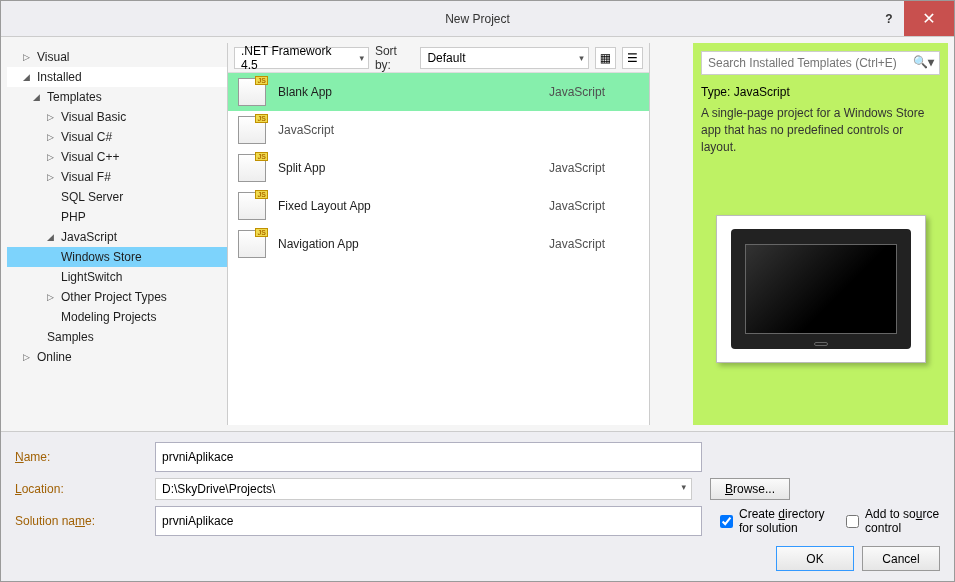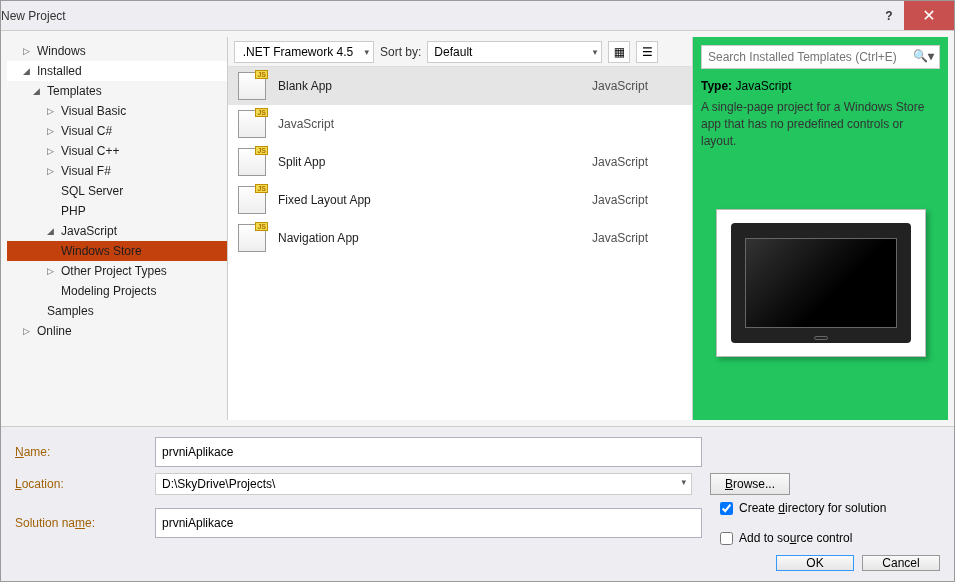--- a/index.html
+++ b/index.html
@@ -1,89 +1,89 @@
 <!DOCTYPE html>
 <html><head>
 <meta charset="utf-8">
 <style>
 * { box-sizing: border-box; margin: 0; padding: 0; font-family: "Segoe UI", sans-serif; font-size: 12px; }
 body { background: #fff; width: 955px; height: 582px; overflow: hidden; border: 1px solid #9a9a9a; display: flex; flex-direction: column; }
-.titlebar { height: 30px; background: #eeeef2; display: flex; align-items: center; position: relative; border-bottom: 1px solid #ccc; }
+.titlebar { height: 36px; background: #eeeef2; display: flex; align-items: center; justify-content: center; position: relative; border-bottom: 1px solid #ccc; }
 .titlebar .title { color: #333; }
 .titlebar .controls { position: absolute; right: 0; top: 0; display: flex; height: 100%; }
 .titlebar .help { width: 30px; display: flex; align-items: center; justify-content: center; color: #333; font-weight: bold; }
 .titlebar .close { width: 50px; background: #c8504e; color: #fff; display: flex; align-items: center; justify-content: center; font-size: 16px; }
 .main { flex: 1; display: flex; background: #f5f5f5; padding: 6px; gap: 0; }
 .sidebar { width: 220px; background: #f5f5f5; padding: 4px 0; }
 .sidebar .cat { padding: 3px 6px 3px 16px; display: flex; align-items: center; gap: 4px; cursor: pointer; color: #1e1e1e; }
 .sidebar .cat .tri { width: 10px; display: inline-block; font-size: 9px; color: #606060; }
 .sidebar .cat.sel { background: #fff; }
 .sidebar .cat.top { font-weight: normal; }
 .sidebar .indent1 { padding-left: 26px; }
 .sidebar .indent2 { padding-left: 40px; }
 .sidebar .indent3 { padding-left: 54px; }
-.sidebar .leaf-sel { background: #c2410c; }
+.sidebar .leaf-sel { background: #7dd3fc; }
 .center { flex: 1; background: #fff; display: flex; flex-direction: column; border-left: 1px solid #ccc; border-right: 1px solid #ccc; }
 .toolbar { height: 30px; display: flex; align-items: center; padding: 0 6px; gap: 6px; background: #f5f5f5; border-bottom: 1px solid #ddd; }
 .toolbar .combo { border: 1px solid #ccc; background: #fff; height: 22px; padding: 0 18px 0 6px; display: flex; align-items: center; position: relative; }
 .toolbar .combo::after { content: "▾"; position: absolute; right: 4px; font-size: 9px; color: #555; }
-.toolbar .fw { width: 140px; justify-content: center; }
+.toolbar .fw { width: 140px; }
 .toolbar .sort { width: 175px; }
 .toolbar .label { color: #333; }
 .toolbar .viewbtn { width: 22px; height: 22px; border: 1px solid #ccc; background: #fff; display: flex; align-items: center; justify-content: center; font-size: 12px; }
 .templates { flex: 1; overflow: auto; }
 .tmpl { display: flex; align-items: center; height: 38px; padding: 0 10px; gap: 12px; cursor: pointer; }
-.tmpl.selected { background: #e5e5e5; }
+.tmpl.selected { background: #86efac; }
 .tmpl .icon { width: 28px; height: 28px; background: linear-gradient(#fff,#eee); border: 1px solid #999; position: relative; }
 .tmpl .icon .js { position: absolute; top: -3px; right: -3px; background: #f0db4f; color: #b07000; font-size: 7px; font-weight: bold; padding: 0 1px; border: 1px solid #c09000; }
 .tmpl .name { flex: 1; color: #1e1e1e; }
 .tmpl .lang { color: #505050; width: 90px; }
-.rightpane { width: 255px; background: #22c55e; padding: 8px; display: flex; flex-direction: column; }
+.rightpane { width: 255px; background: #bef264; padding: 8px; display: flex; flex-direction: column; margin-left: 43px; }
 .searchbox { position: relative; margin-bottom: 10px; }
 .searchbox input { width: 100%; height: 24px; border: 1px solid #ccc; padding: 0 24px 0 6px; background: #fff; color: #888; }
 .searchbox .sicon { position: absolute; right: 6px; top: 4px; color: #555; font-weight: bold; }
 .typelabel { margin-bottom: 6px; }
-.typelabel b { font-weight: bold; }
+.typelabel b { font-weight: normal; }
 .desc { color: #333; line-height: 1.4; margin-bottom: 20px; }
 .preview { margin-top: 40px; width: 210px; height: 148px; background: #fff; border: 1px solid #bbb; box-shadow: 3px 3px 5px rgba(0,0,0,0.25); padding: 10px; display: flex; align-items: center; justify-content: center; align-self: center; }
 .preview .tablet { width: 180px; height: 120px; background: #222; border-radius: 4px; padding: 10px 14px; display: flex; align-items: center; justify-content: center; position: relative; }
 .preview .tablet .screen { width: 100%; height: 90px; background: linear-gradient(135deg,#333 0%,#000 60%); border: 1px solid #666; }
 .preview .tablet .homebtn { position: absolute; bottom: 3px; left: 50%; transform: translateX(-50%); width: 14px; height: 4px; border: 1px solid #666; border-radius: 2px; }
 .bottom { background: #eeeef2; border-top: 1px solid #ccc; padding: 10px 14px; }
 .formrow { display: flex; align-items: center; margin-bottom: 6px; gap: 10px; }
 .formrow .flabel { width: 130px; color: #a16207; }
 .formrow input[type=text] { flex: 1; height: 30px; border: 1px solid #b0b0c0; padding: 0 6px; background: #fff; }
 .formrow .locwrap { flex: 1; position: relative; }
 .formrow .locwrap input { width: 100%; height: 22px; border: 1px solid #ccc; padding: 0 18px 0 6px; }
 .formrow .locwrap::after { content: "▾"; position: absolute; right: 6px; top: 4px; font-size: 9px; color: #555; pointer-events: none; }
 .formrow .namefocus { border: 1px solid #3399ff; }
 .formrow .browse { width: 80px; height: 22px; border: 1px solid #999; background: linear-gradient(#fafafa,#e6e6e6); margin-left: 8px; }
-.checkcol { display: flex; flex-direction: column; gap: 16px; margin-left: 8px; width: 220px; }
+.checkcol { display: flex; gap: 8px; margin-left: 8px; width: 220px; }
 .checkcol label { display: flex; align-items: center; gap: 6px; }
 .btnrow { display: flex; justify-content: flex-end; gap: 8px; margin-top: 10px; }
-.btnrow button { width: 78px; height: 16px; border: 1px solid #999; background: linear-gradient(#fafafa,#e6e6e6); }
+.btnrow button { width: 78px; height: 25px; border: 1px solid #999; background: linear-gradient(#fafafa,#e6e6e6); }
 .btnrow button.ok { border: 1px solid #3399ff; }
 .under { text-decoration: underline; }
 </style>
 </head>
 <body>
 
 <div class="titlebar">
   <span class="title">New Project</span>
   <div class="controls">
     <div class="help">?</div>
     <div class="close">✕</div>
   </div>
 </div>
 
 <div class="main">
   <div class="sidebar">
     <div class="cat top">
         <span class="tri">▷</span>
-        <span>Windows</span>
+        <span>Visual</span>
       </div>
     <div class="cat top sel">
         <span class="tri">◢</span>
         <span>Installed</span>
       </div>
     <div class="cat indent1">
         <span class="tri">◢</span>
         <span>Templates</span>
       </div>
     <div class="cat indent2">
@@ -109,20 +109,24 @@
     <div class="cat indent2">
         <span class="tri"></span>
         <span>PHP</span>
       </div>
     <div class="cat indent2">
         <span class="tri">◢</span>
         <span>JavaScript</span>
       </div>
     <div class="cat indent3 leaf-sel">
         <span>Windows Store</span>
+      </div>
+    <div class="cat indent2">
+        <span class="tri"></span>
+        <span>LightSwitch</span>
       </div>
     <div class="cat indent2">
         <span class="tri">▷</span>
         <span>Other Project Types</span>
       </div>
     <div class="cat indent2">
         <span class="tri"></span>
         <span>Modeling Projects</span>
       </div>
     <div class="cat indent1">

